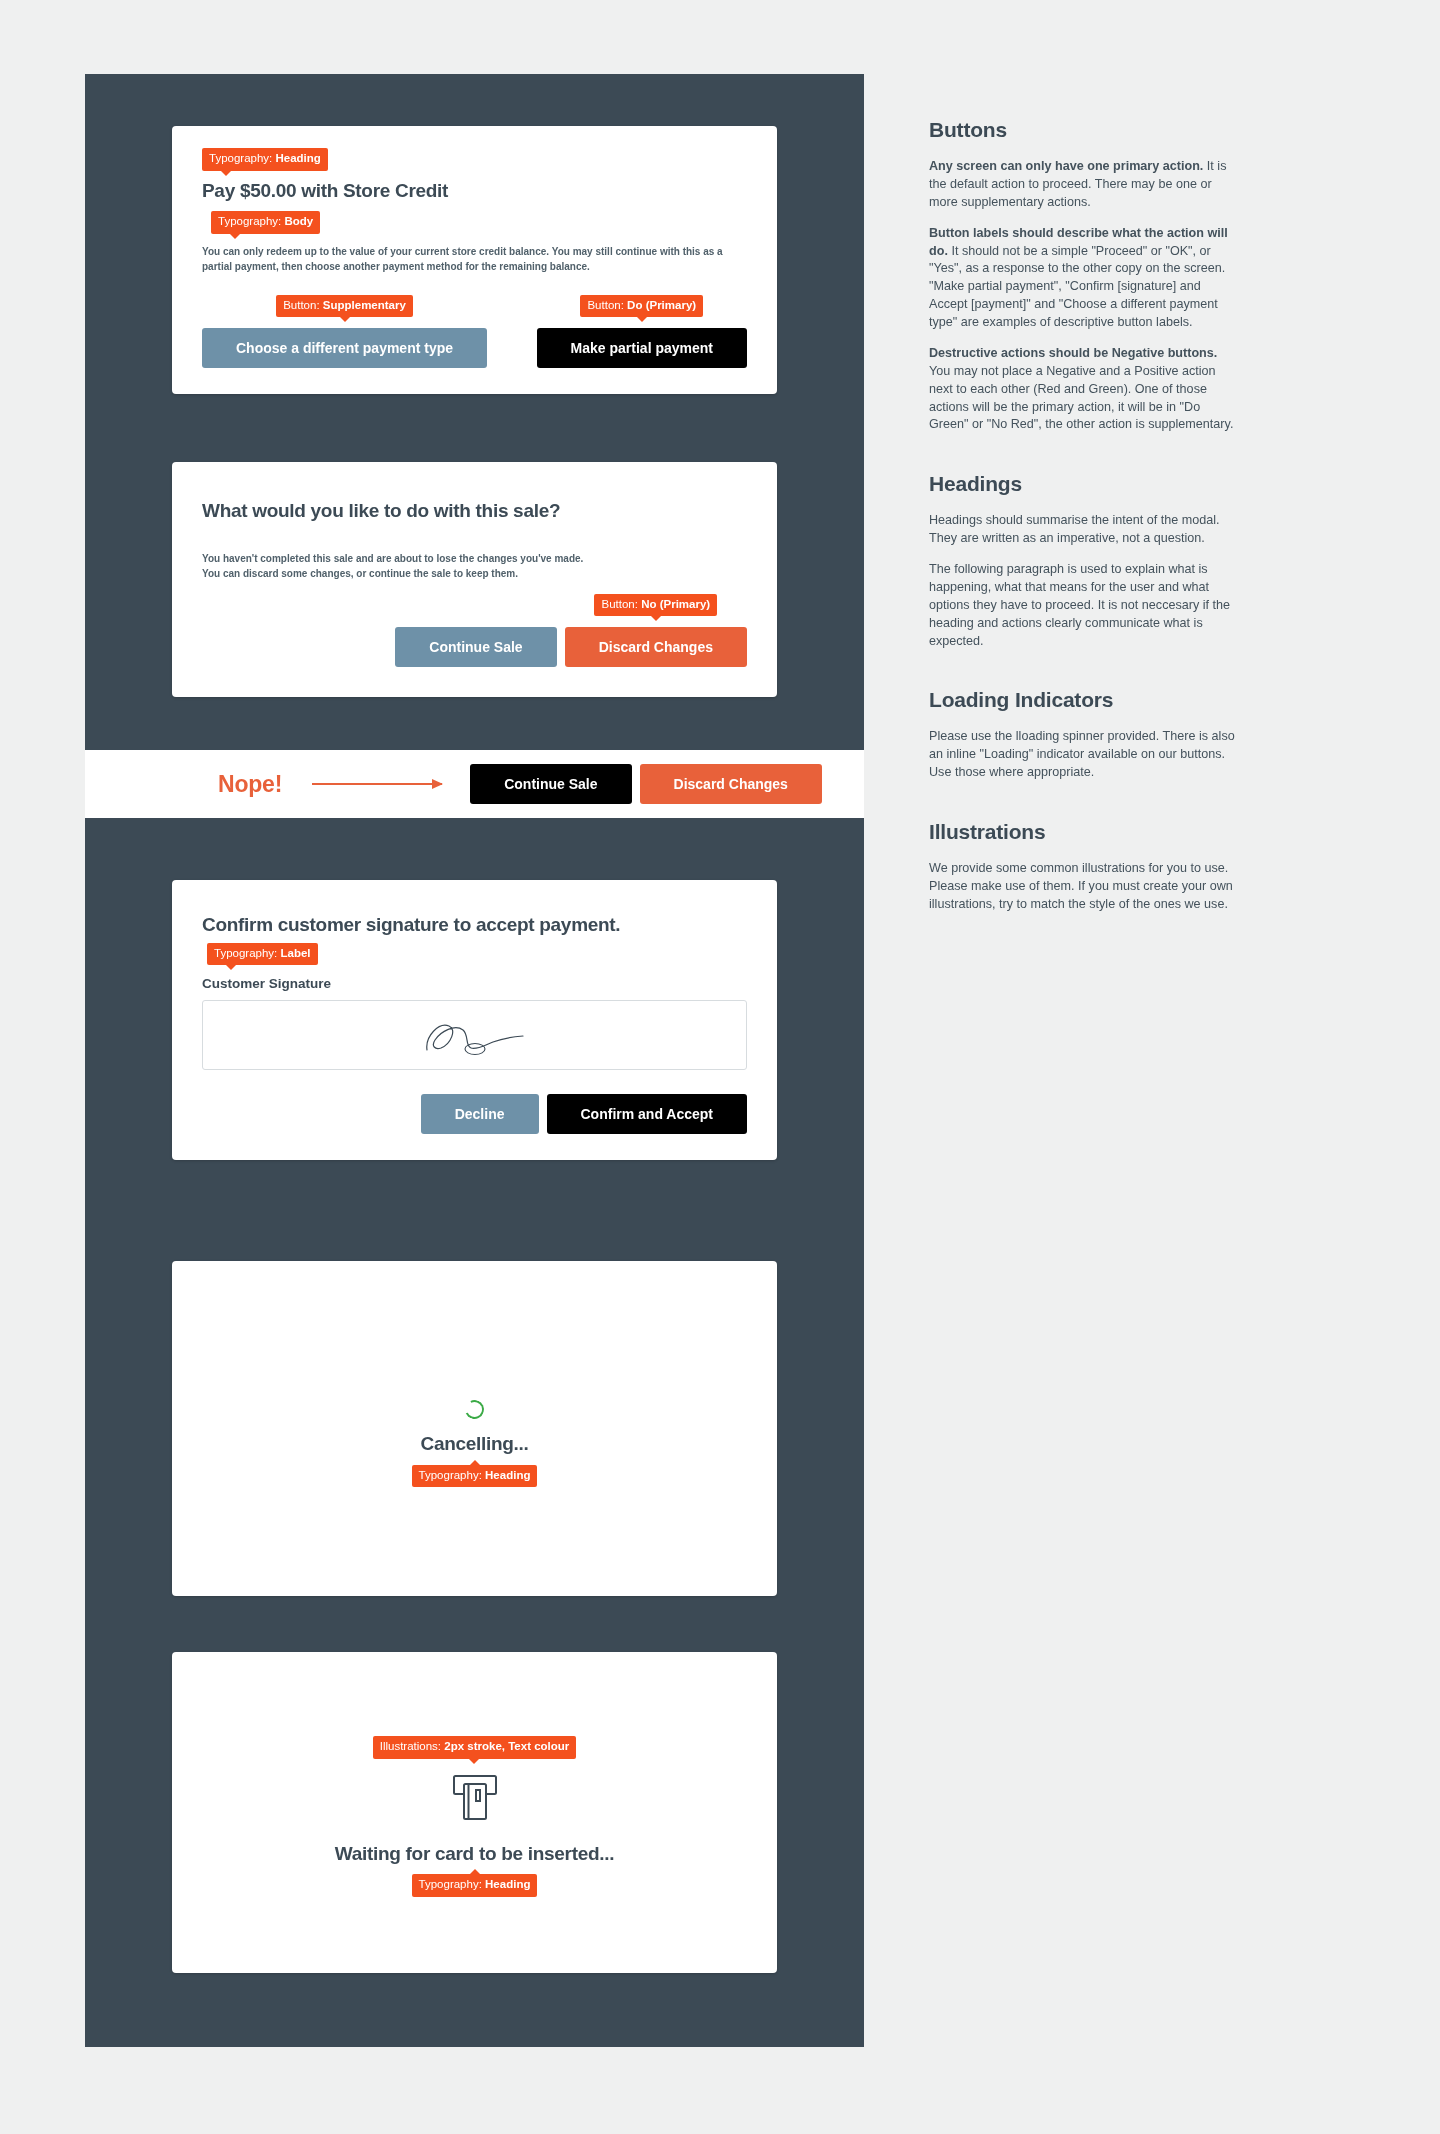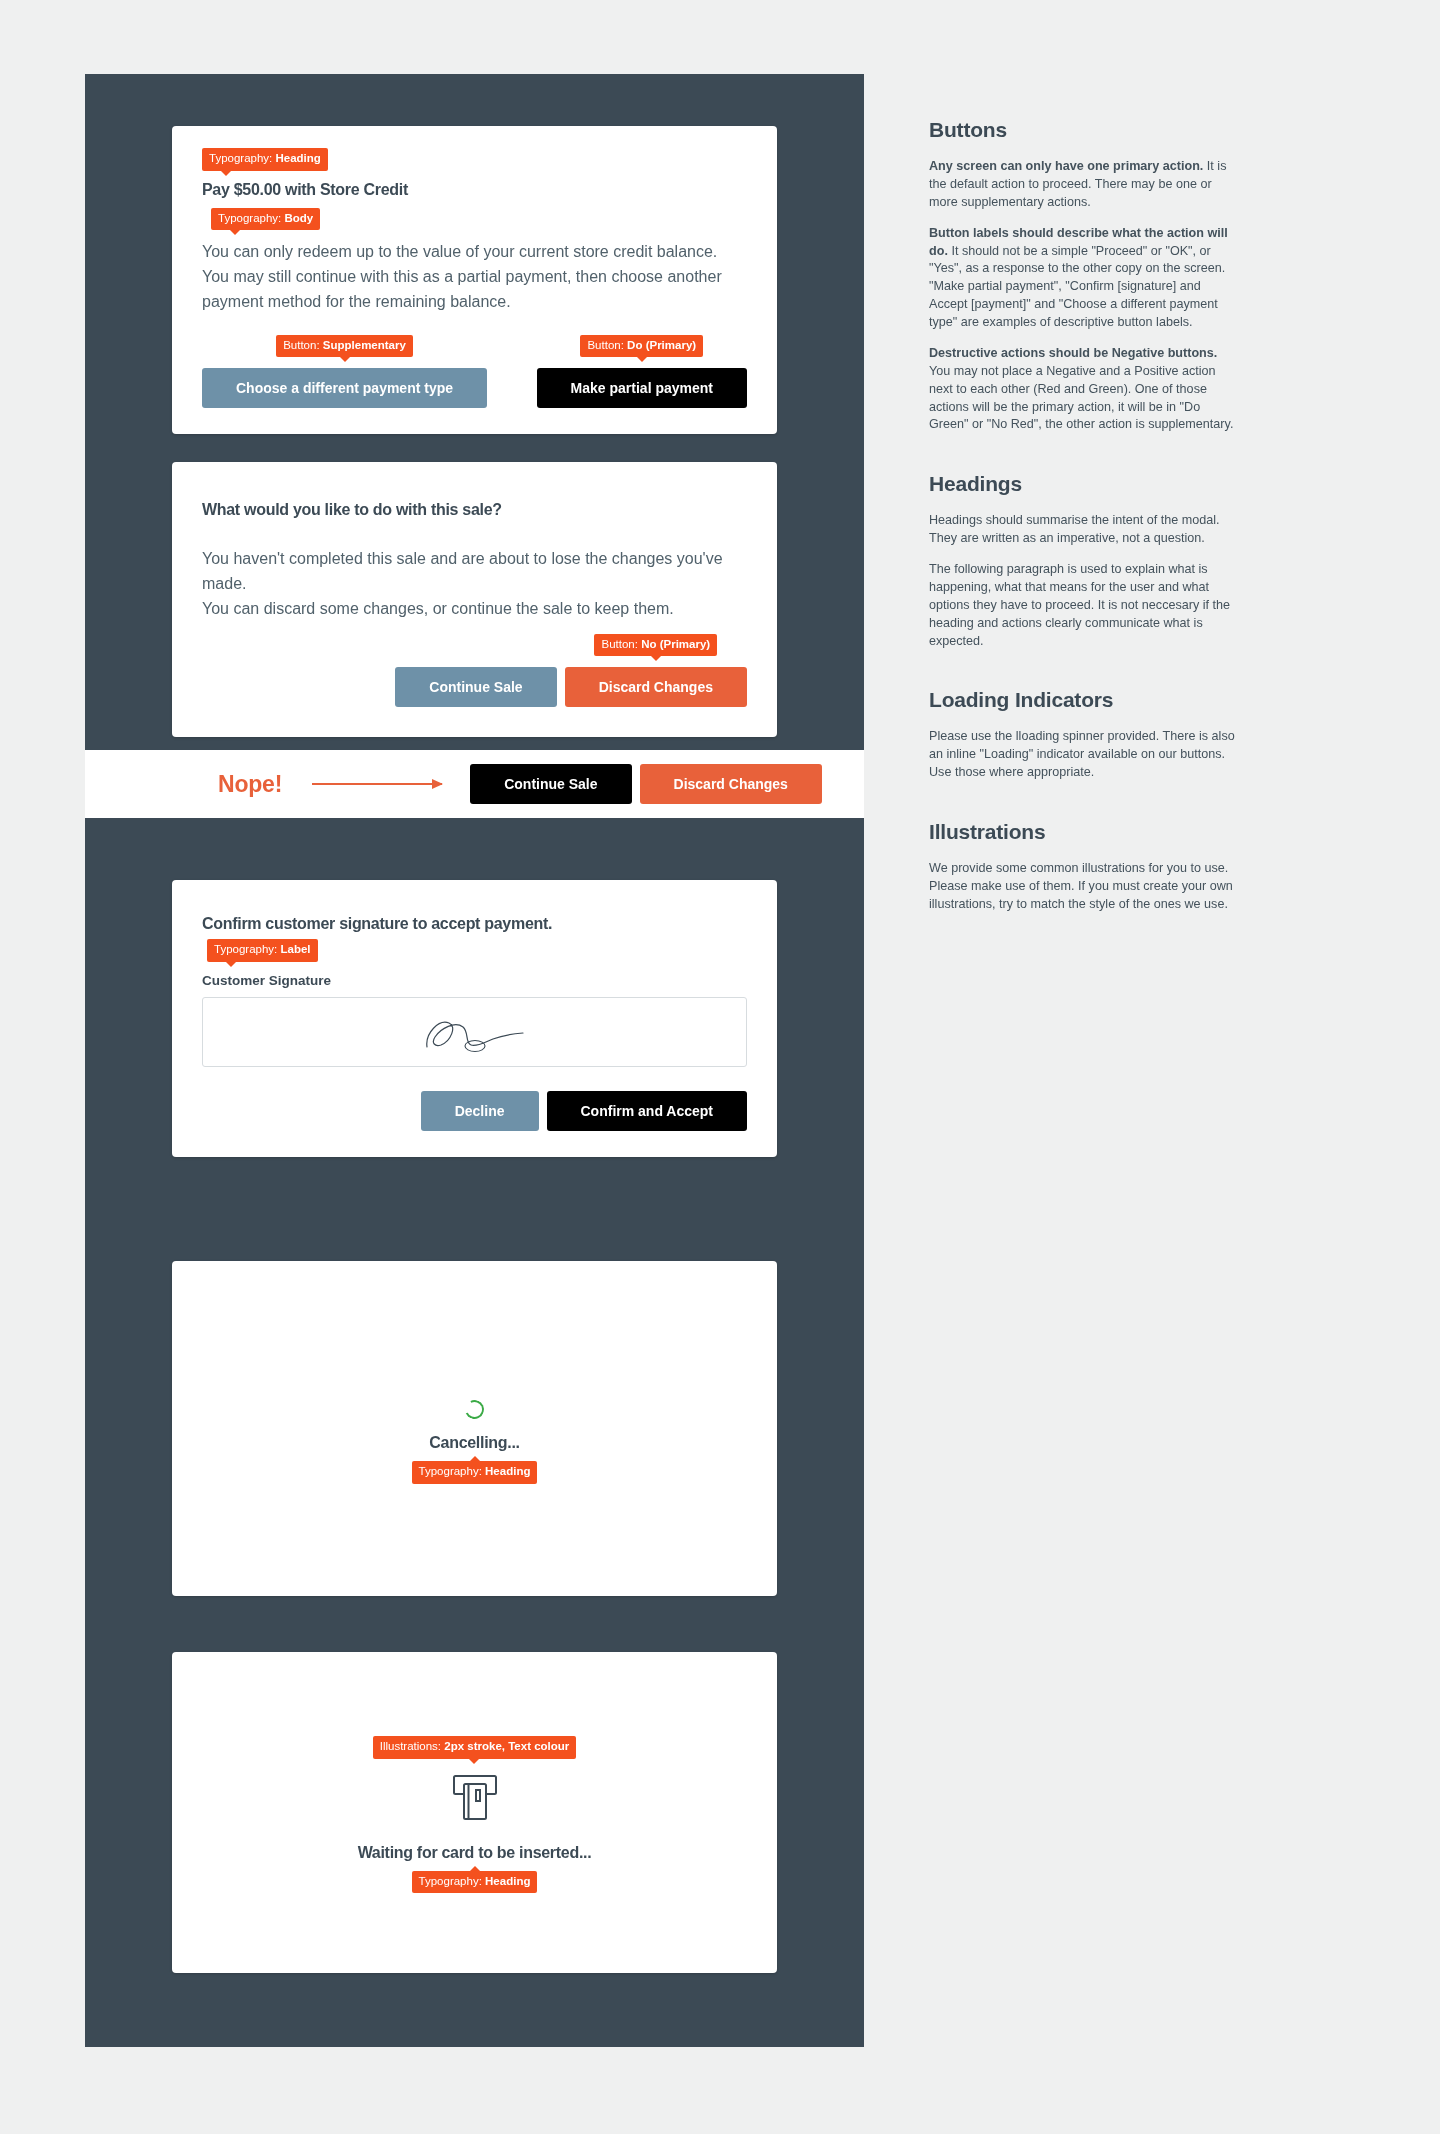--- a/index.html
+++ b/index.html
@@ -72,30 +72,31 @@
     position: absolute;
     background: #FFFFFF;
     border-radius: 4px;
     box-shadow: 0 1px 3px rgba(0,0,0,.18);
   }
   .card-inner { padding: 34px 34px 30px 34px; }
 
   
   .modal-heading {
     color: #3C4A55;
-    font-size: 16px;
+    font-size: 19px;
     font-weight: bold;
     letter-spacing: -0.3px;
     line-height: 1.2;
   }
   .modal-body {
     color: #51616B;
-    font-size: 16px;
+    font-size: 10px;
     line-height: 1.55;
     margin-top: 6px;
+    font-weight: bold;
   }
   .field-label {
     color: #3C4A55;
     font-size: 13.5px;
     font-weight: bold;
   }
 
   
   .tag {
     position: relative;

